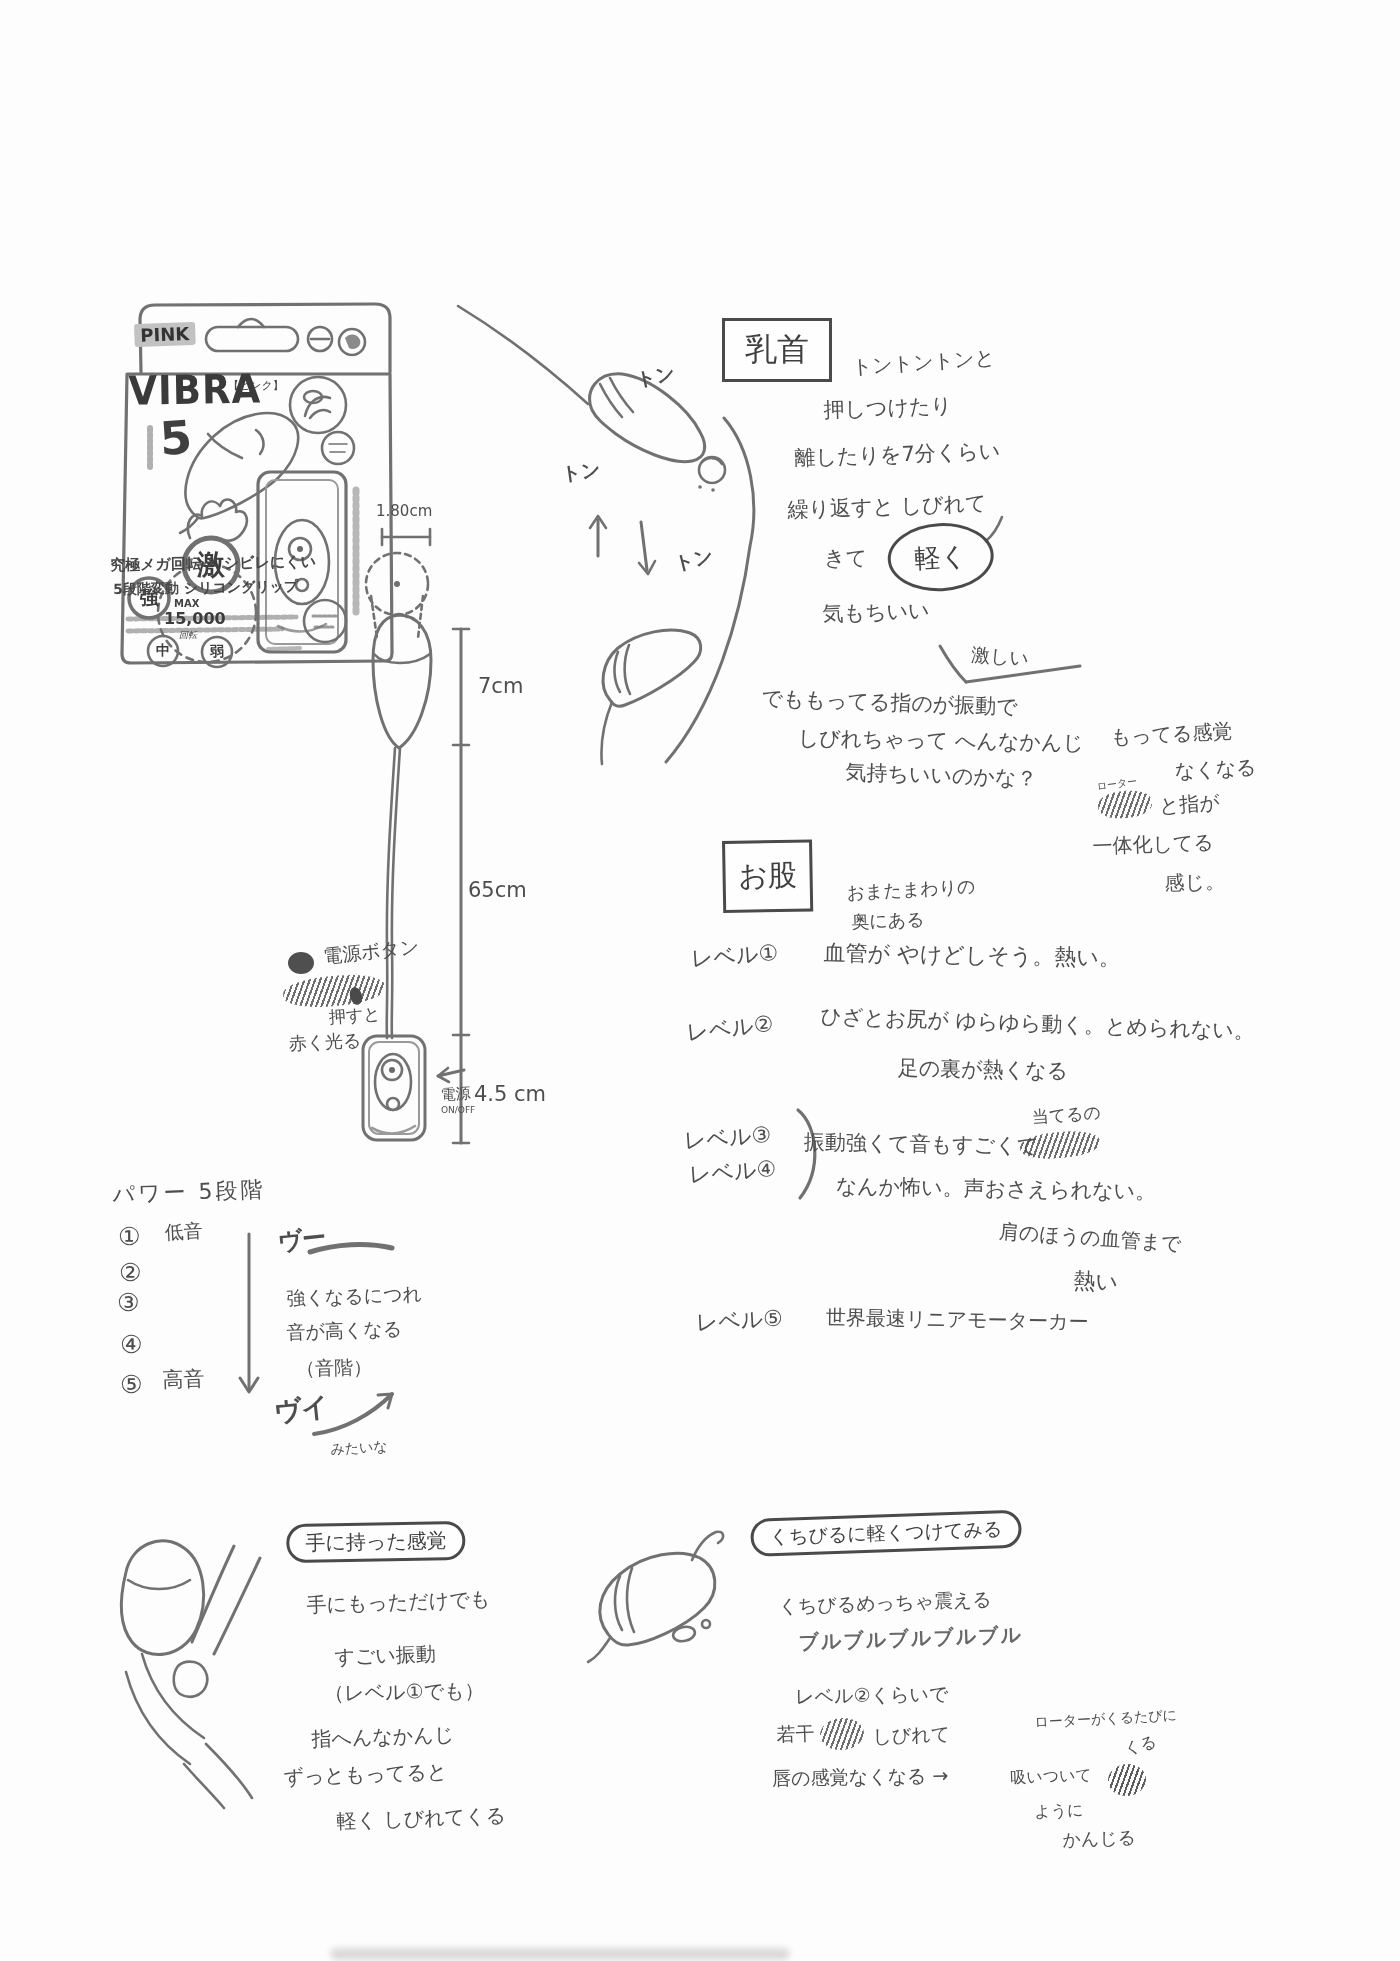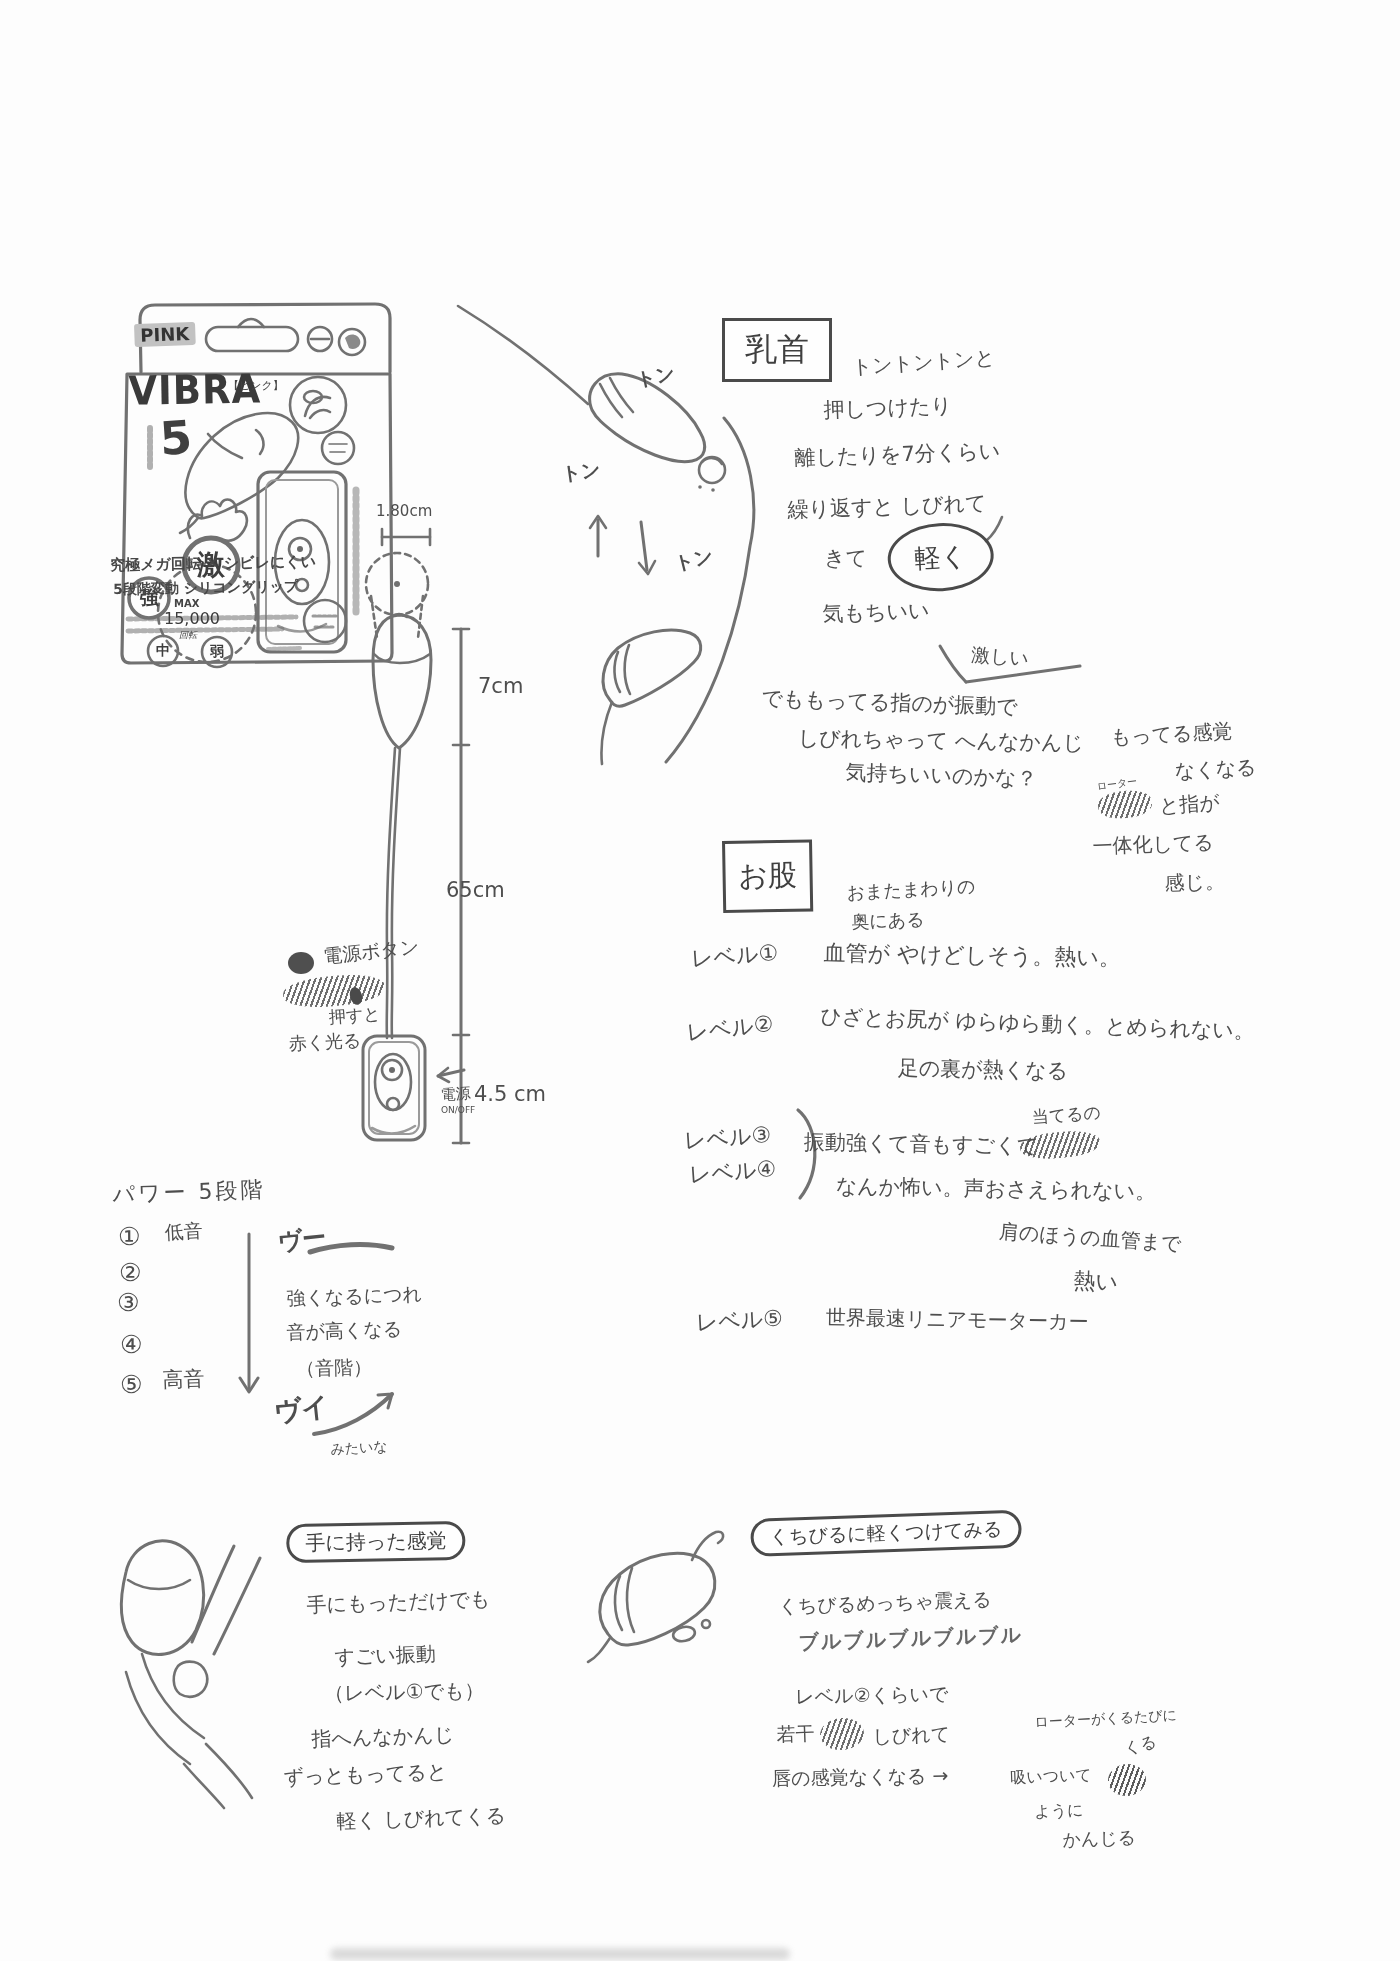--- a/index.html
+++ b/index.html
@@ -189,29 +189,29 @@
     <span>強</span>
   </div>
   <div class="cbadge" style="left:150px;top:638px;width:26px;height:26px;border-width:0;font-size:14px;">
     <span>中</span>
   </div>
   <div class="cbadge" style="left:204px;top:639px;width:26px;height:26px;border-width:0;font-size:14px;">
     <span>弱</span>
   </div>
 
   <div class="hw" style="left:174px;top:598px;font-size:10px;font-weight:bold;color:#444;">MAX</div>
-  <div class="hw" style="left:164px;top:609px;font-size:16px;font-weight:normal;color:#3c3c3c;">15,000</div>
+  <div class="hw" style="left:164px;top:609px;font-size:16px;font-weight:bold;color:#3c3c3c;">15,000</div>
   <div class="hw" style="left:179px;top:629px;font-size:9px;color:#444;font-style:italic;">回転</div>
 
   <div class="hw" style="left:110px;top:556px;font-size:15px;font-weight:bold;color:#474747;transform:rotate(-1deg);">究極メガ回転 ✕ シビレにくい</div>
   <div class="hw" style="left:113px;top:581px;font-size:14px;font-weight:bold;color:#474747;transform:rotate(-1deg);">5段階変動 シリコングリップ</div>
 
   <div class="hw" style="left:376px;top:502px;font-size:15px;">1.80cm</div>
   <div class="hw" style="left:478px;top:674px;font-size:21px;">7cm</div>
-  <div class="hw" style="left:446px;top:878px;font-size:21px;">65cm</div>
+  <div class="hw" style="left:468px;top:878px;font-size:21px;">65cm</div>
   <div class="hw" style="left:474px;top:1082px;font-size:21px;">4.5 cm</div>
   <div class="hw" style="left:440px;top:1086px;font-size:15px;transform:rotate(-4deg);">電源</div>
   <div class="hw" style="left:441px;top:1105px;font-size:9px;">ON/OFF</div>
 
   <div class="blob" style="left:288px;top:952px;width:26px;height:22px;"></div>
   <div class="hw" style="left:322px;top:944px;font-size:19px;transform:rotate(-6deg);">電源ボタン</div>
   <div class="scribble" style="left:283px;top:976px;width:102px;height:30px;"></div>
   <div class="hw" style="left:328px;top:1006px;font-size:17px;transform:rotate(-4deg);">押すと</div>
   <div class="hw" style="left:288px;top:1032px;font-size:18px;transform:rotate(-3deg);">赤く光る</div>
 

